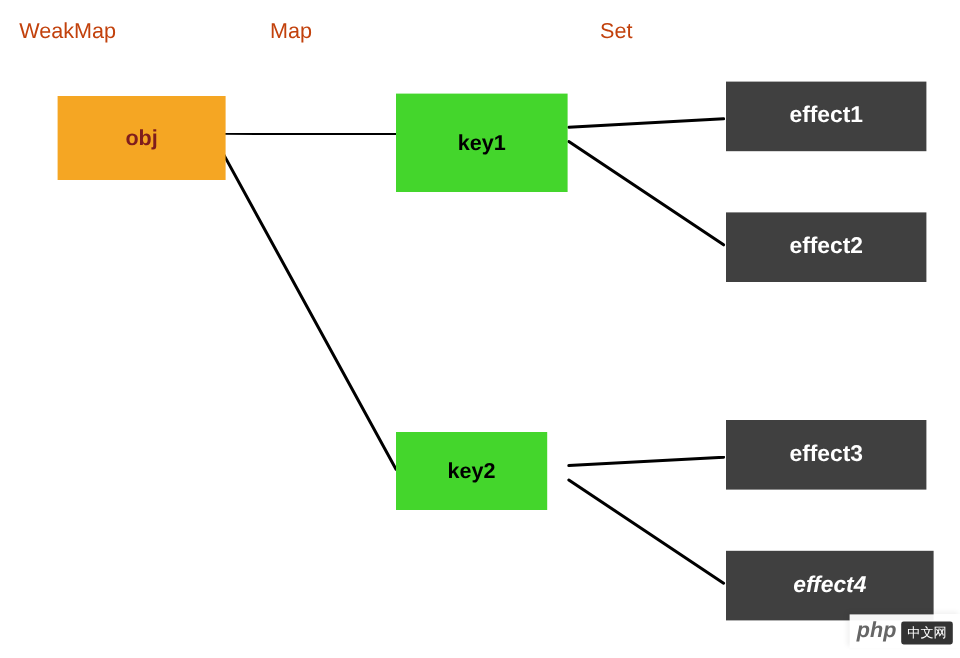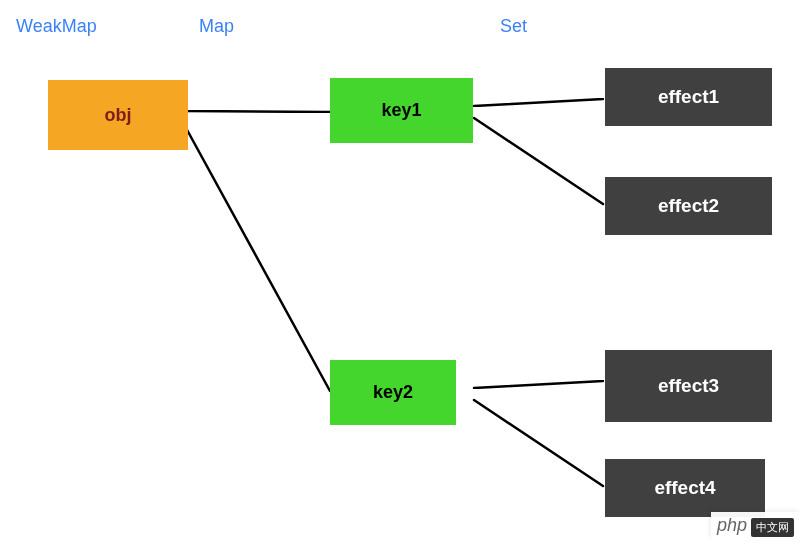--- a/index.html
+++ b/index.html
@@ -7,21 +7,21 @@
     width: 800px;
     height: 548px;
     position: relative;
     font-family: -apple-system, BlinkMacSystemFont, "Segoe UI", Helvetica, Arial, sans-serif;
     background: #fff;
     overflow: hidden;
   }
   .header {
     position: absolute;
     top: 16px;
-    color: #3b82f6;
+    color: #c2410c;
     font-size: 18px;
     font-weight: 400;
     text-align: center;
   }
   .box {
     position: absolute;
     display: flex;
     align-items: center;
     justify-content: center;
     font-weight: 700;
@@ -66,37 +66,37 @@
     padding: 3px 6px;
     font-size: 14px;
     font-family: Arial, sans-serif;
     display: flex;
     align-items: baseline;
     gap: 4px;
     box-shadow: -2px -2px 4px rgba(0,0,0,0.06);
   }
   .watermark .php {
     font-style: italic;
-    font-weight: 400;
+    font-weight: 700;
     font-size: 18px;
     color: #666;
   }
   .watermark .cn {
     background: #333;
     color: #fff;
     font-size: 11px;
     padding: 2px 5px;
     border-radius: 2px;
   }
 </style>
 </head>
 <body>
 
 <div class="header" style="left:16px">WeakMap</div>
-<div class="header" style="left:199px">Map</div>
+<div class="header" style="left:225px">Map</div>
 <div class="header" style="left:500px">Set</div>
 
 <svg class="lines">
   <defs>
     <filter id="rough">
       <feTurbulence type="fractalNoise" baseFrequency="0.02" numOctaves="1" result="noise"></feTurbulence>
       <feDisplacementMap in="SourceGraphic" in2="noise" scale="1.6" xChannelSelector="R" yChannelSelector="G"></feDisplacementMap>
     </filter>
   </defs>
 
@@ -108,28 +108,28 @@
 
   <line x1="474" y1="118" x2="603" y2="204"></line>
 
   <line x1="474" y1="388" x2="603" y2="381"></line>
 
   <line x1="474" y1="400" x2="603" y2="486"></line>
 </svg>
 
 <div class="box obj" style="left:48px; top:80px; width:140px; height:70px;">obj</div>
 
-<div class="box key" style="left:330px; top:78px; width:143px; height:65px;">key1</div>
+<div class="box key" style="left:330px; top:78px; width:143px; height:82px;">key1</div>
 
 <div class="box key" style="left:330px; top:360px; width:126px; height:65px;">key2</div>
 
 <div class="box effect" style="left:605px; top:68px; width:167px; height:58px;">effect1</div>
 
 <div class="box effect" style="left:605px; top:177px; width:167px; height:58px;">effect2</div>
 
-<div class="box effect" style="left:605px; top:350px; width:167px; height:72px;">effect3</div>
+<div class="box effect" style="left:605px; top:350px; width:167px; height:58px;">effect3</div>
 
-<div class="box effect" style="left:605px; top:459px; width:160px; height:58px;">effect4</div>
+<div class="box effect" style="left:605px; top:459px; width:173px; height:58px;font-style:italic;">effect4</div>
 
 <div class="watermark">
   <span class="php">php</span>
   <span class="cn">中文网</span>
 </div>
 
 </body></html>

